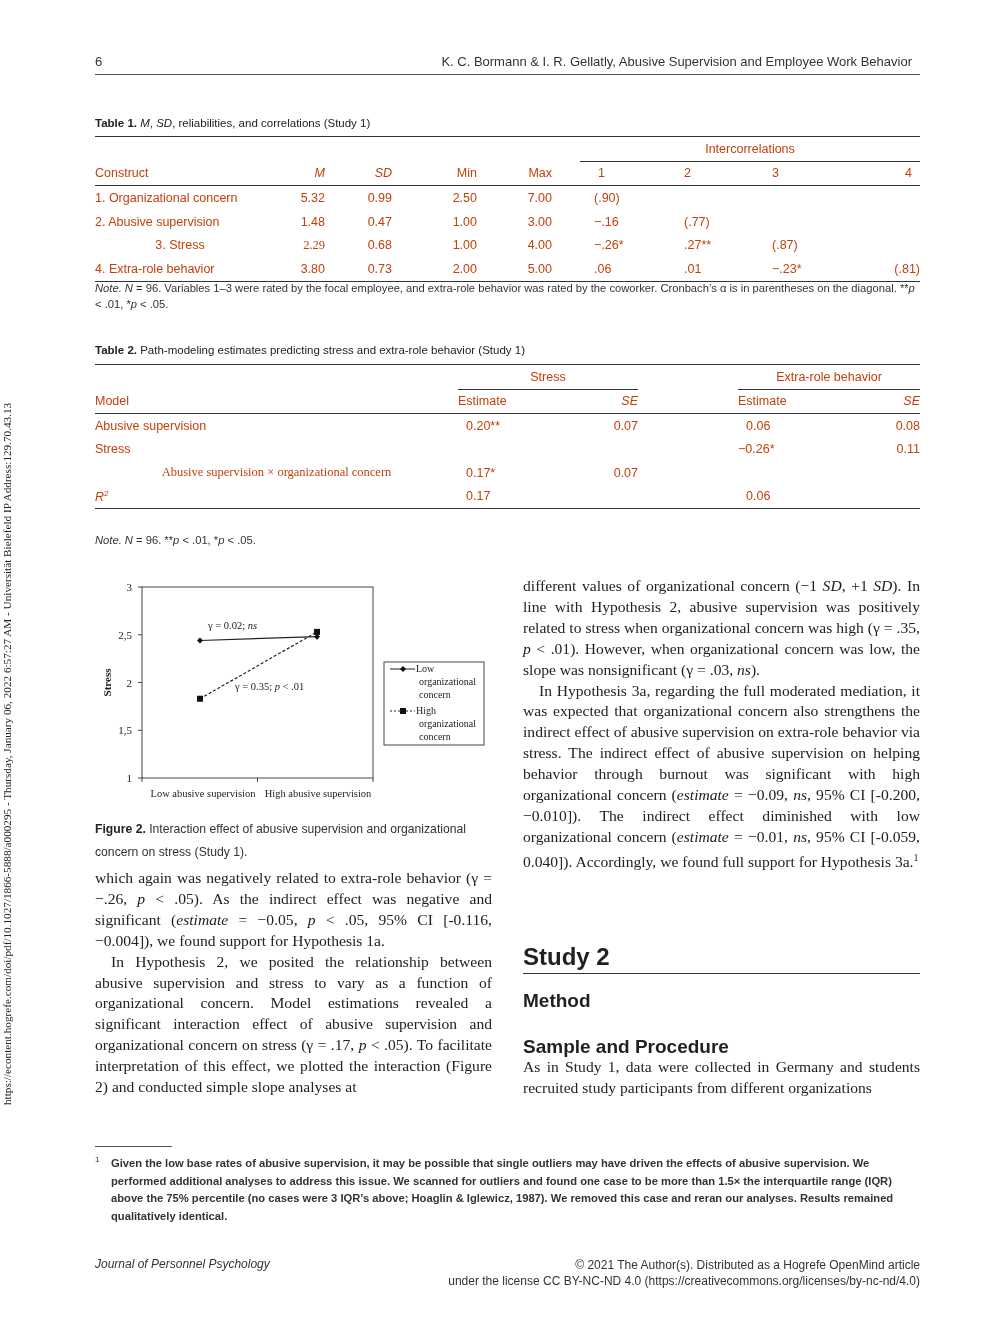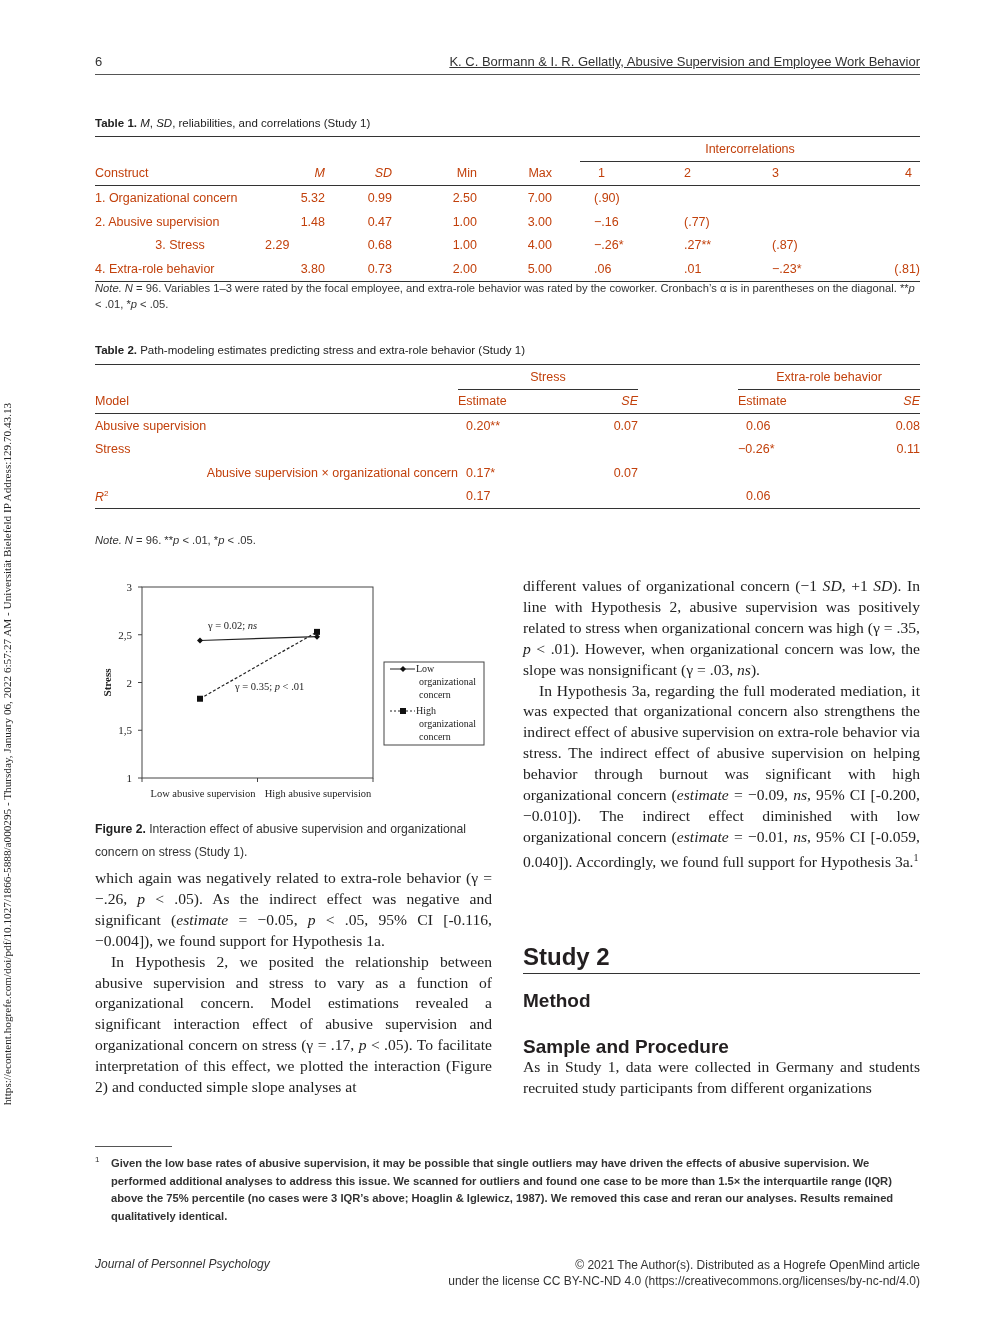--- a/index.html
+++ b/index.html
@@ -9,21 +9,21 @@
 
   .sidebar-stamp {
     position: absolute; left: 1px; top: 1105px;
     transform: rotate(-90deg); transform-origin: 0 0;
     font-family: "Liberation Serif", serif; font-size: 11.2px; white-space: nowrap; color: #222;
     width: 1080px;
   }
 
   .running-head { position: absolute; left: 95px; top: 54px; width: 825px; height: 20px; border-bottom: 1px solid #555; font-size: 13px; color: #333; }
   .running-head .pg { position: absolute; left: 0; top: 0; }
-  .running-head .auth { position: absolute; right: 0; top: 0; text-decoration: underline; }
+  .running-head .auth { position: absolute; right: 8px; top: 0; }
 
   .tcap { position: absolute; left: 95px; font-size: 11.5px; color: #222; }
   .tcap b { font-weight: bold; }
   table { border-collapse: collapse; font-size: 12.5px; color: #c2410c; }
   .t1 { position: absolute; left: 95px; top: 136px; width: 825px; }
   .t1 td, .t1 th { padding: 0; height: 23.6px; font-weight: normal; }
   .rule-top { border-top: 1.5px solid #333; }
   .rule-mid { border-bottom: 1px solid #333; }
   .rule-bot { border-bottom: 1.5px solid #333; }
   .note { position: absolute; left: 95px; width: 825px; font-size: 11.2px; line-height: 15.5px; color: #333; }
@@ -113,21 +113,21 @@
         <td style="text-align: right;;padding-right:18px">0.47</td>
         <td style="text-align: right;;padding-right:18px">1.00</td>
         <td style="text-align: right;;padding-right:28px">3.00</td>
         <td style="text-align: left;;padding-left:14px">−.16</td>
         <td style="text-align: left;;padding-left:14px">(.77)</td>
         <td style="text-align: left;;padding-left:12px"></td>
         <td style="text-align: right;;padding-right:0"></td>
       </tr>
       <tr>
         <td style="text-align: center;">3. Stress</td>
-        <td style="text-align: left;">2.29</td>
+        <td style="text-align: right; font-family: Liberation Serif, serif;">2.29</td>
         <td style="text-align: right;;padding-right:18px">0.68</td>
         <td style="text-align: right;;padding-right:18px">1.00</td>
         <td style="text-align: right;;padding-right:28px">4.00</td>
         <td style="text-align: left;;padding-left:14px">−.26*</td>
         <td style="text-align: left;;padding-left:14px">.27**</td>
         <td style="text-align: left;;padding-left:12px">(.87)</td>
         <td style="text-align: right;;padding-right:0"></td>
       </tr>
       <tr class="rule-bot">
         <td style="text-align: left;">4. Extra-role behavior</td>
@@ -183,21 +183,21 @@
       </tr>
       <tr>
         <td style="text-align: left;">Stress</td>
         <td style="text-align: left;"></td>
         <td style="text-align: right;"></td>
         <td style="text-align: left;"></td>
         <td style="text-align: left;">−0.26*</td>
         <td style="text-align: right;">0.11</td>
       </tr>
       <tr>
-        <td style="text-align: right;">Abusive supervision × organizational concern</td>
+        <td style="text-align: center; font-family: Liberation Serif, serif;">Abusive supervision × organizational concern</td>
         <td style="text-align: left; padding-left: 8px;">0.17*</td>
         <td style="text-align: right;">0.07</td>
         <td style="text-align: left;"></td>
         <td style="text-align: left;"></td>
         <td style="text-align: right;"></td>
       </tr>
       <tr class="rule-bot">
         <td style="text-align: left;"><i>R</i><sup style="font-size: 8px;">2</sup></td>
         <td style="text-align: left; padding-left: 8px;">0.17</td>
         <td style="text-align: right;"></td>

